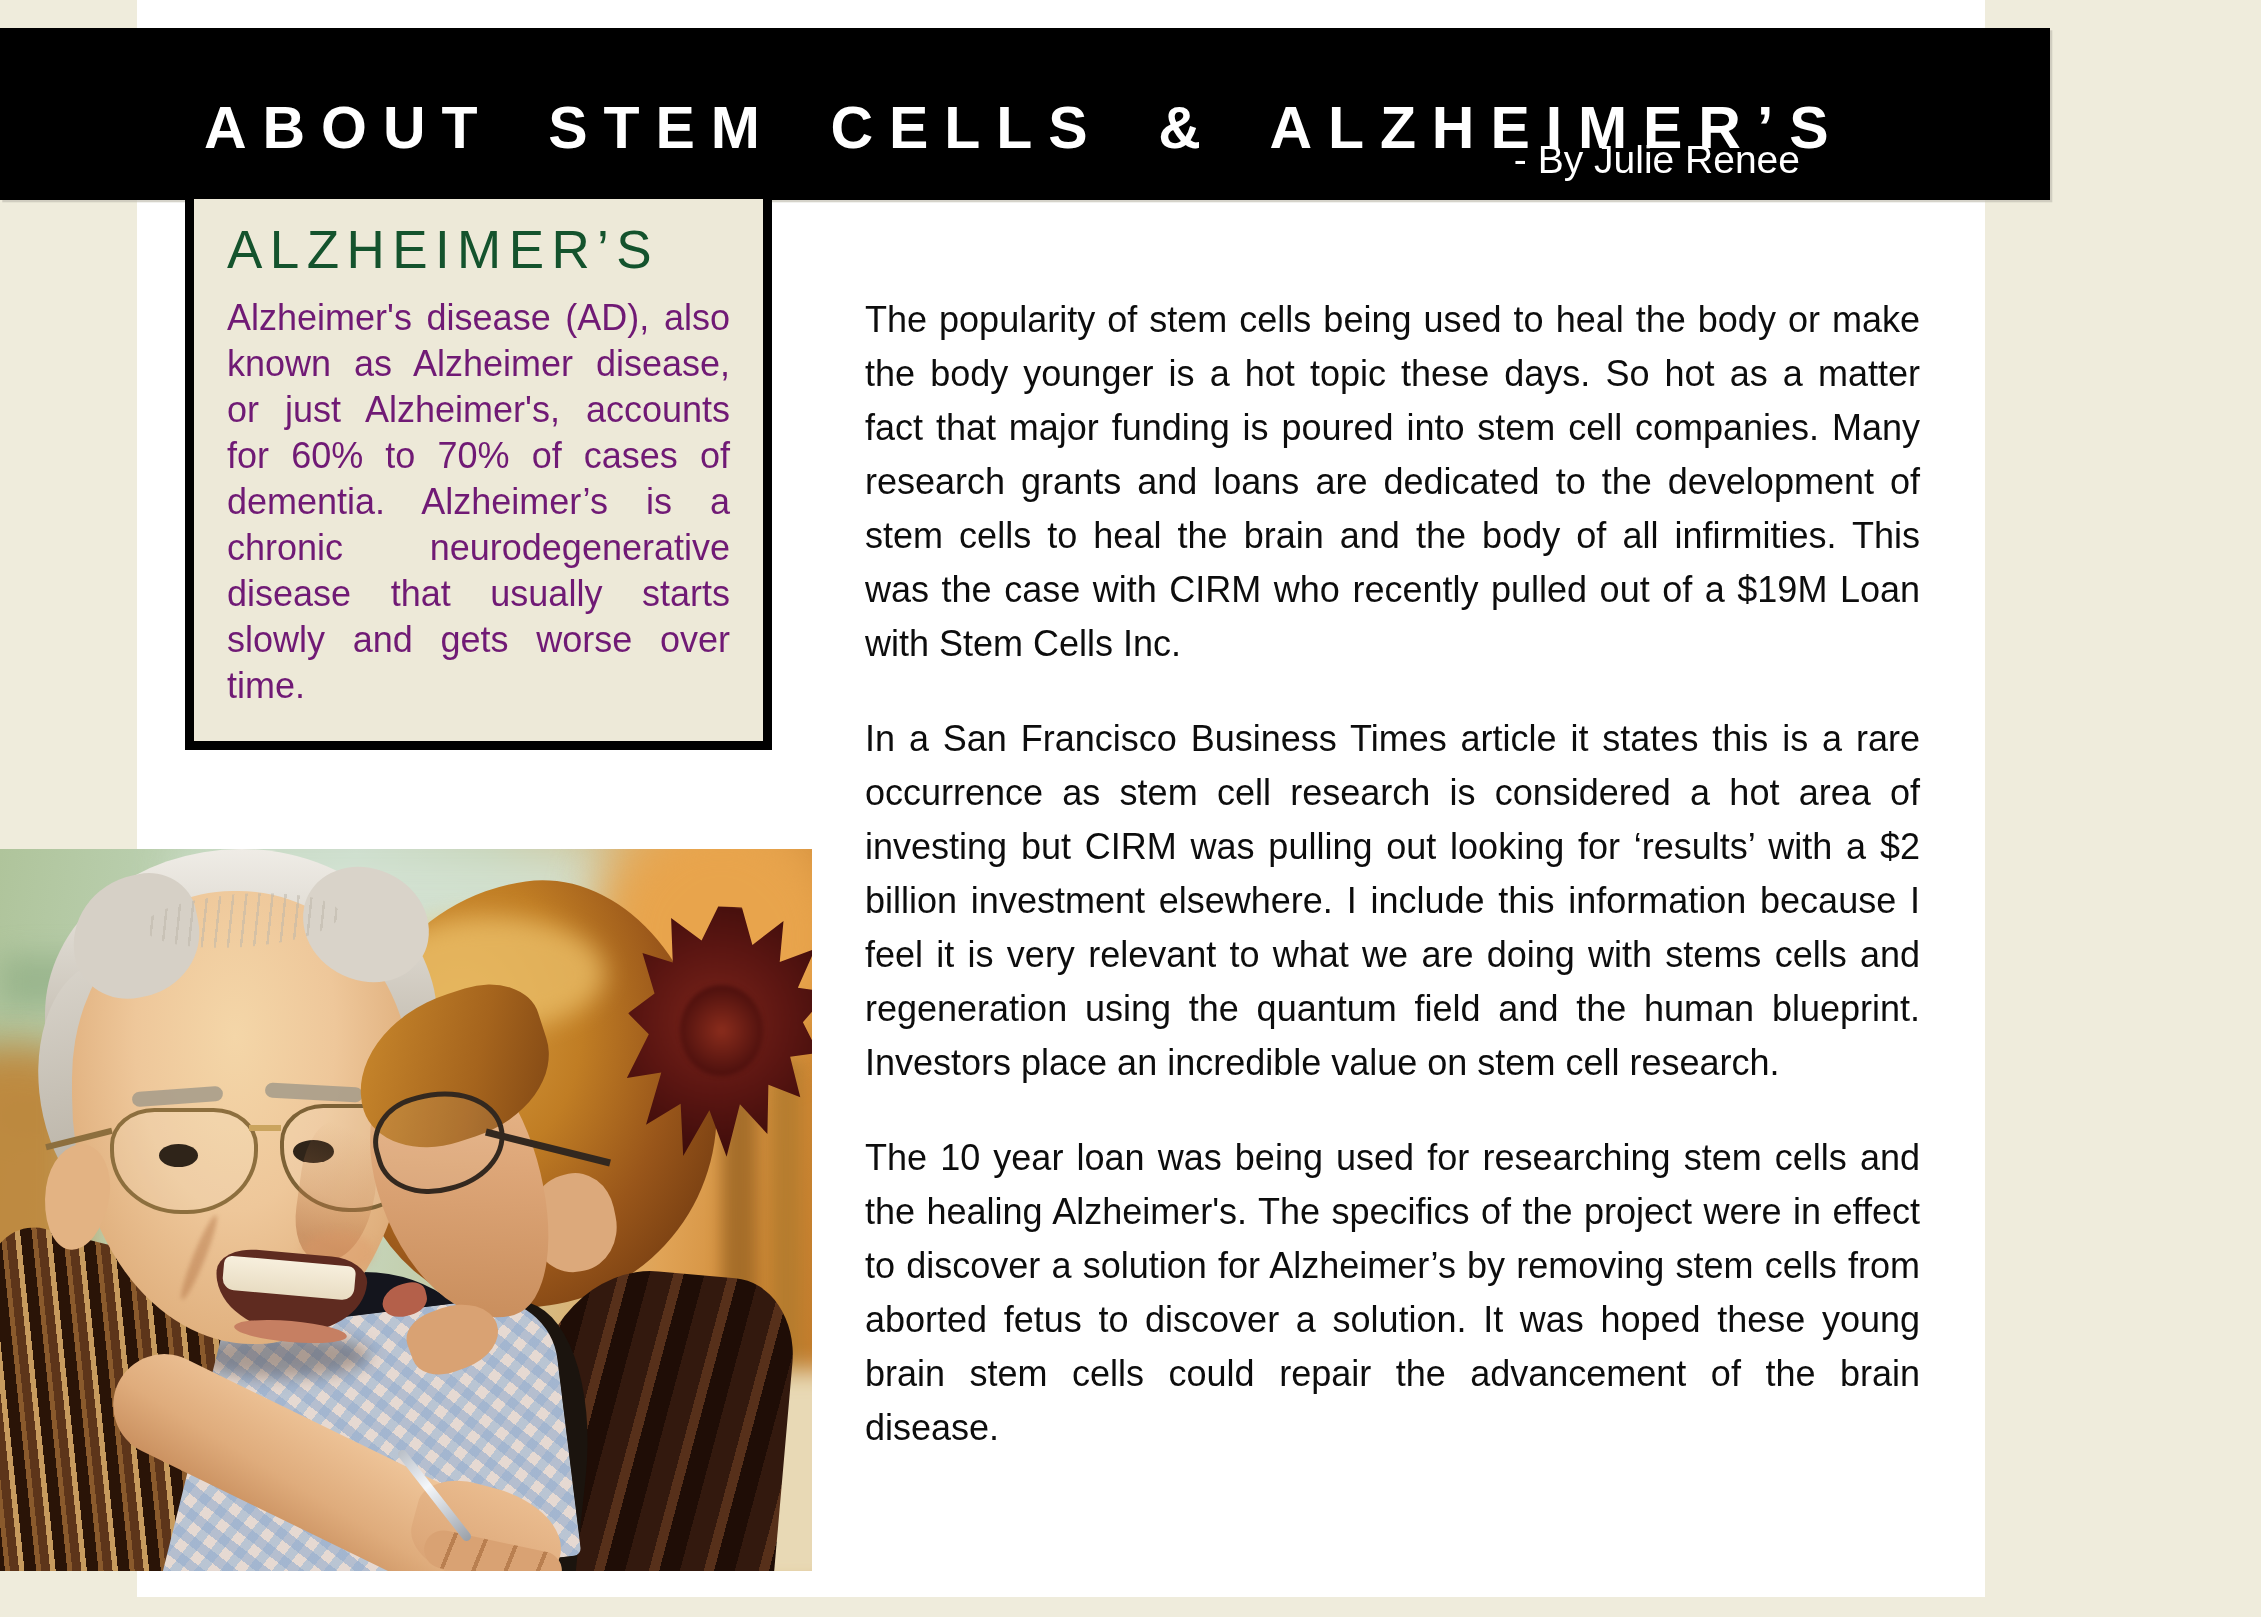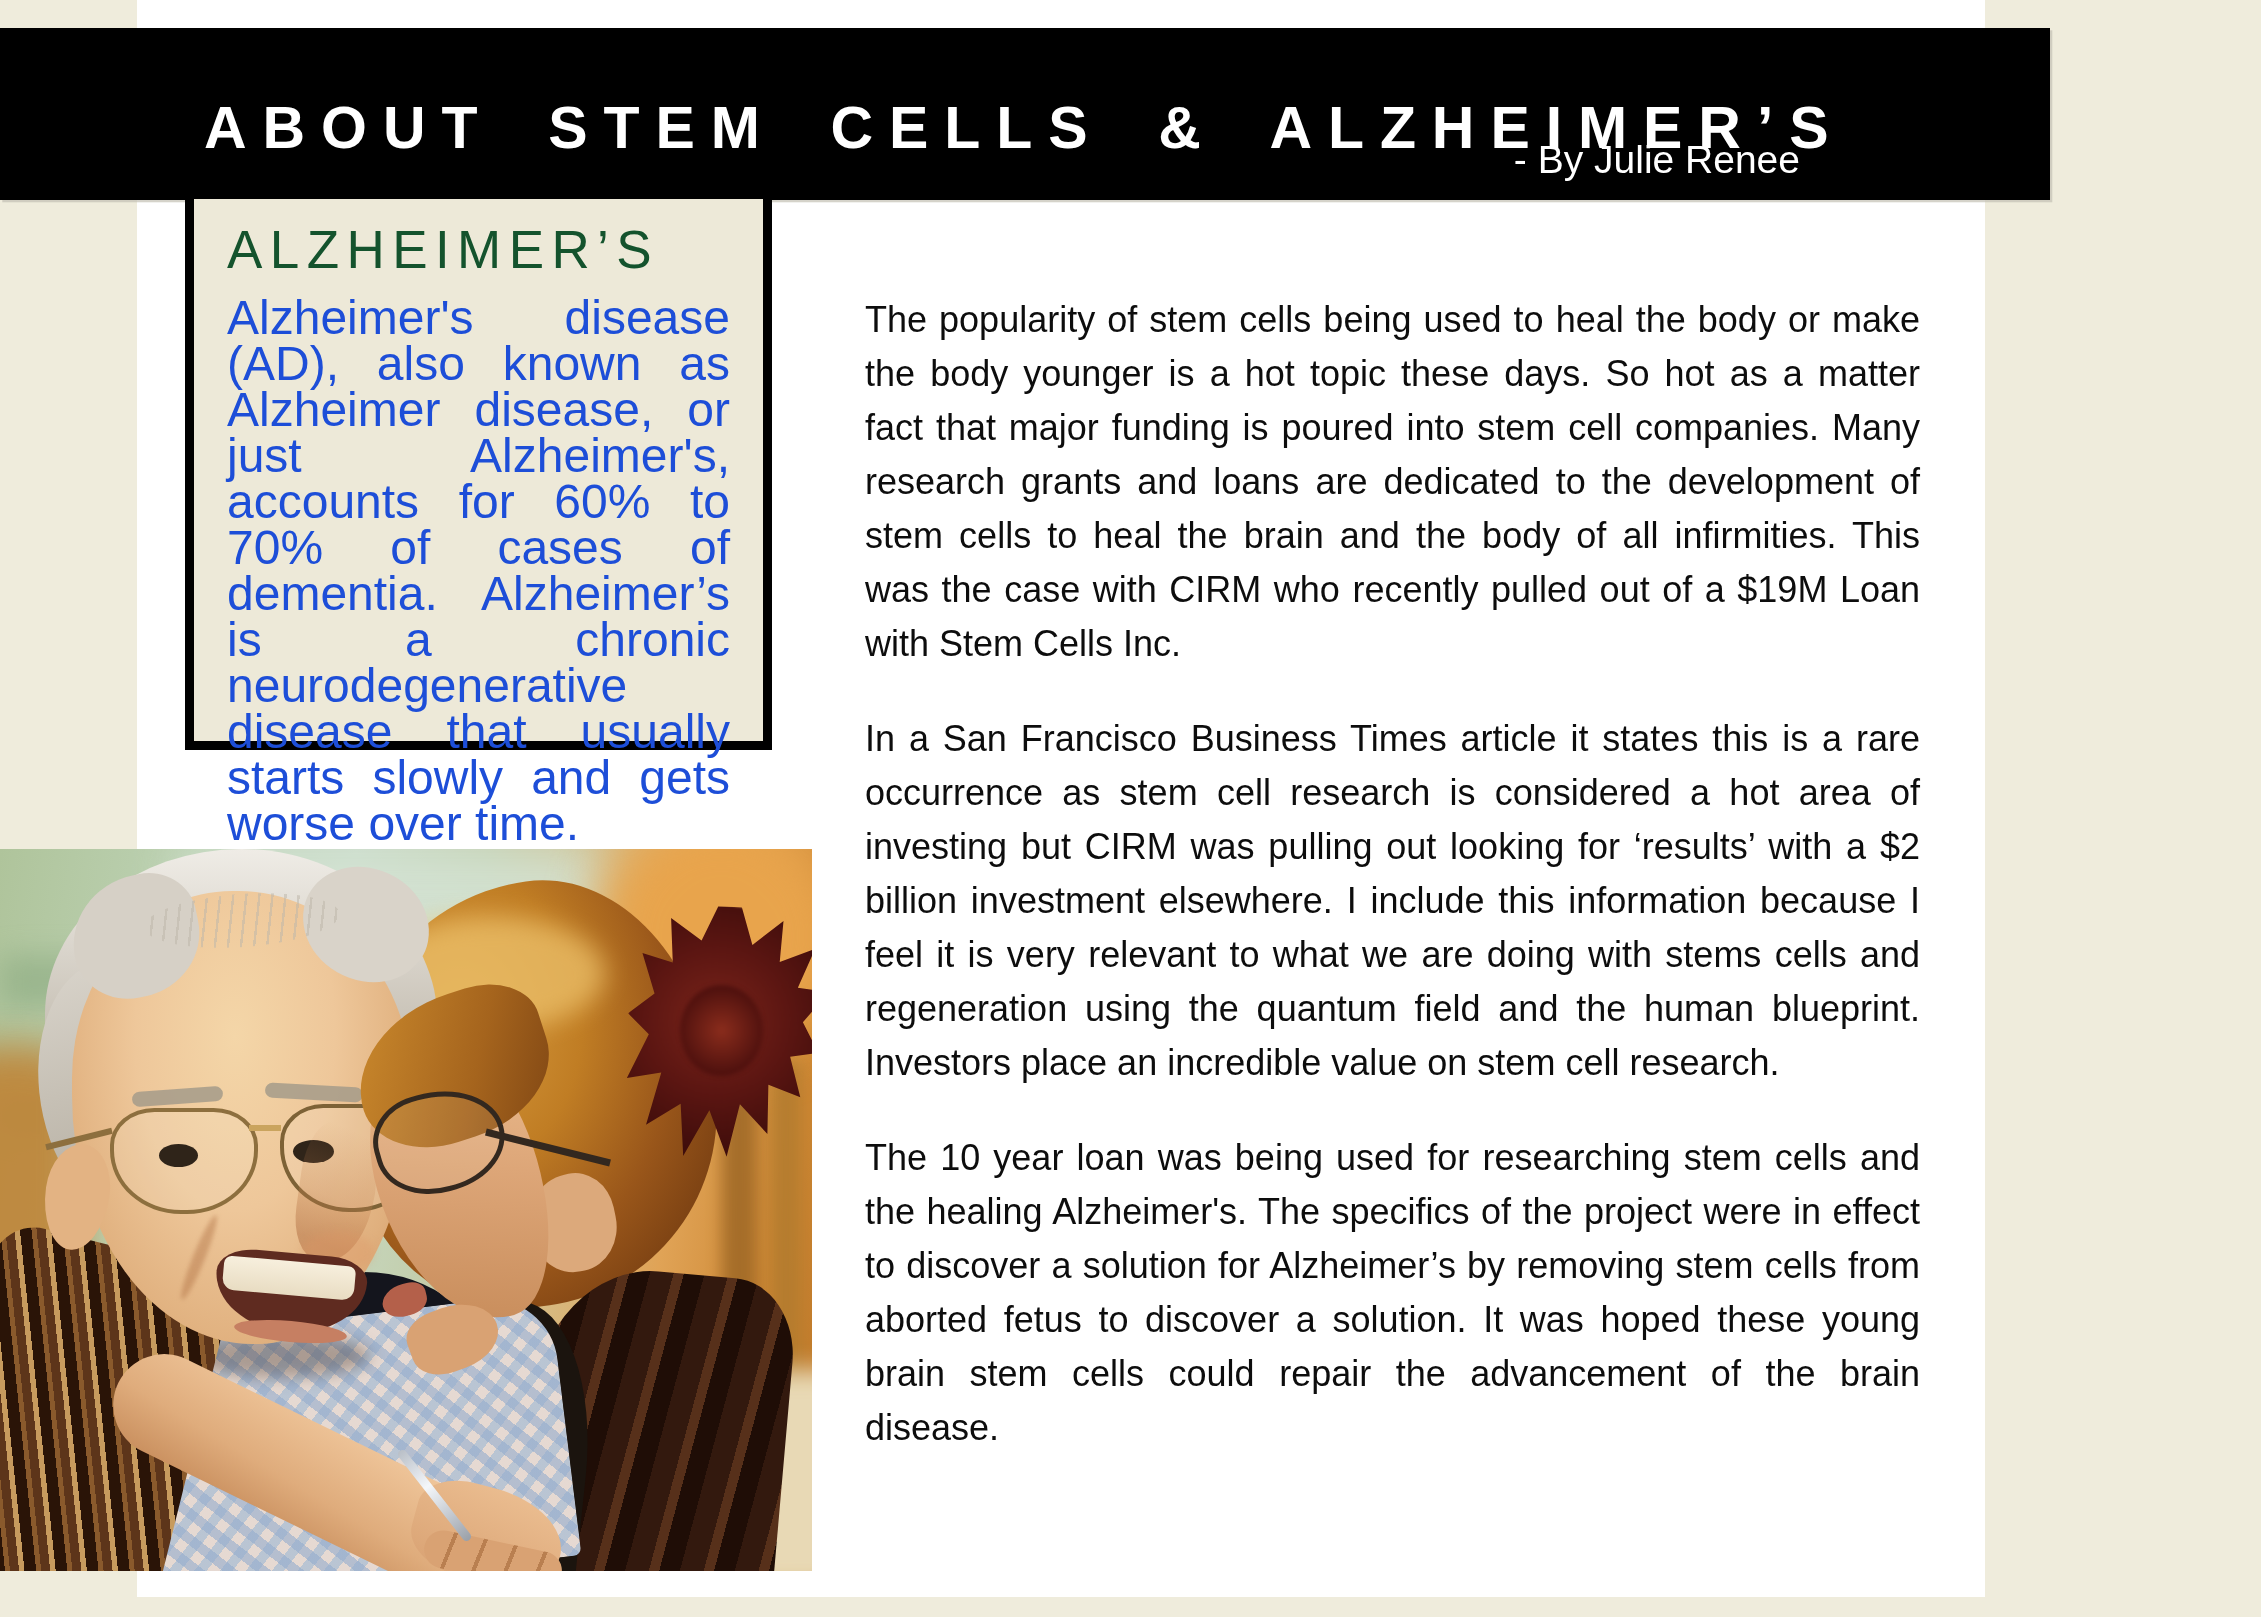--- a/index.html
+++ b/index.html
@@ -12,21 +12,21 @@
               box-shadow:2.3px 2.3px 0 rgba(195,192,180,.7);}
   .header-title{position:absolute;left:204px;top:26px;color:#fff;font-size:59px;font-weight:bold;
                 letter-spacing:.27em;word-spacing:.38em;white-space:nowrap;}
   .byline{position:absolute;right:250px;top:110px;color:#fff;font-size:39px;font-weight:normal;}
 
   
   .info-box{position:absolute;left:185px;top:190px;width:587px;height:560px;box-sizing:border-box;
             background:#EDE9D8;border:9.8px solid #000;}
   .info-box h2{margin:19.6px 33px 0;font-size:53px;font-weight:normal;letter-spacing:.14em;
                white-space:nowrap;color:#14532d;}
-  .info-box p{margin:15px 33px 0;font-size:48px;line-height:46px;text-align:justify;color:#1d4ed8;}
+  .info-box p{margin:15px 33px 0;font-size:36px;line-height:46px;text-align:justify;color:#701a75;}
 
   
   .article{position:absolute;left:865px;top:259px;width:1055px;margin-top:34px;}
   .article p{margin:0 0 41px;font-size:36px;line-height:54px;text-align:justify;color:#0d0d0d;}
 
   
   .photo{position:absolute;left:0;top:849px;width:812px;height:722px;overflow:hidden;margin:0;}
   .ps{position:absolute;}
   .ph-bg{inset:0;background:linear-gradient(100deg,#afc49b 0%,#bdd2b4 22%,#cadcca 38%,#c3cfae 52%,
          #d6bb84 66%,#e0a356 78%,#cd8733 90%,#bc7627 100%);}

